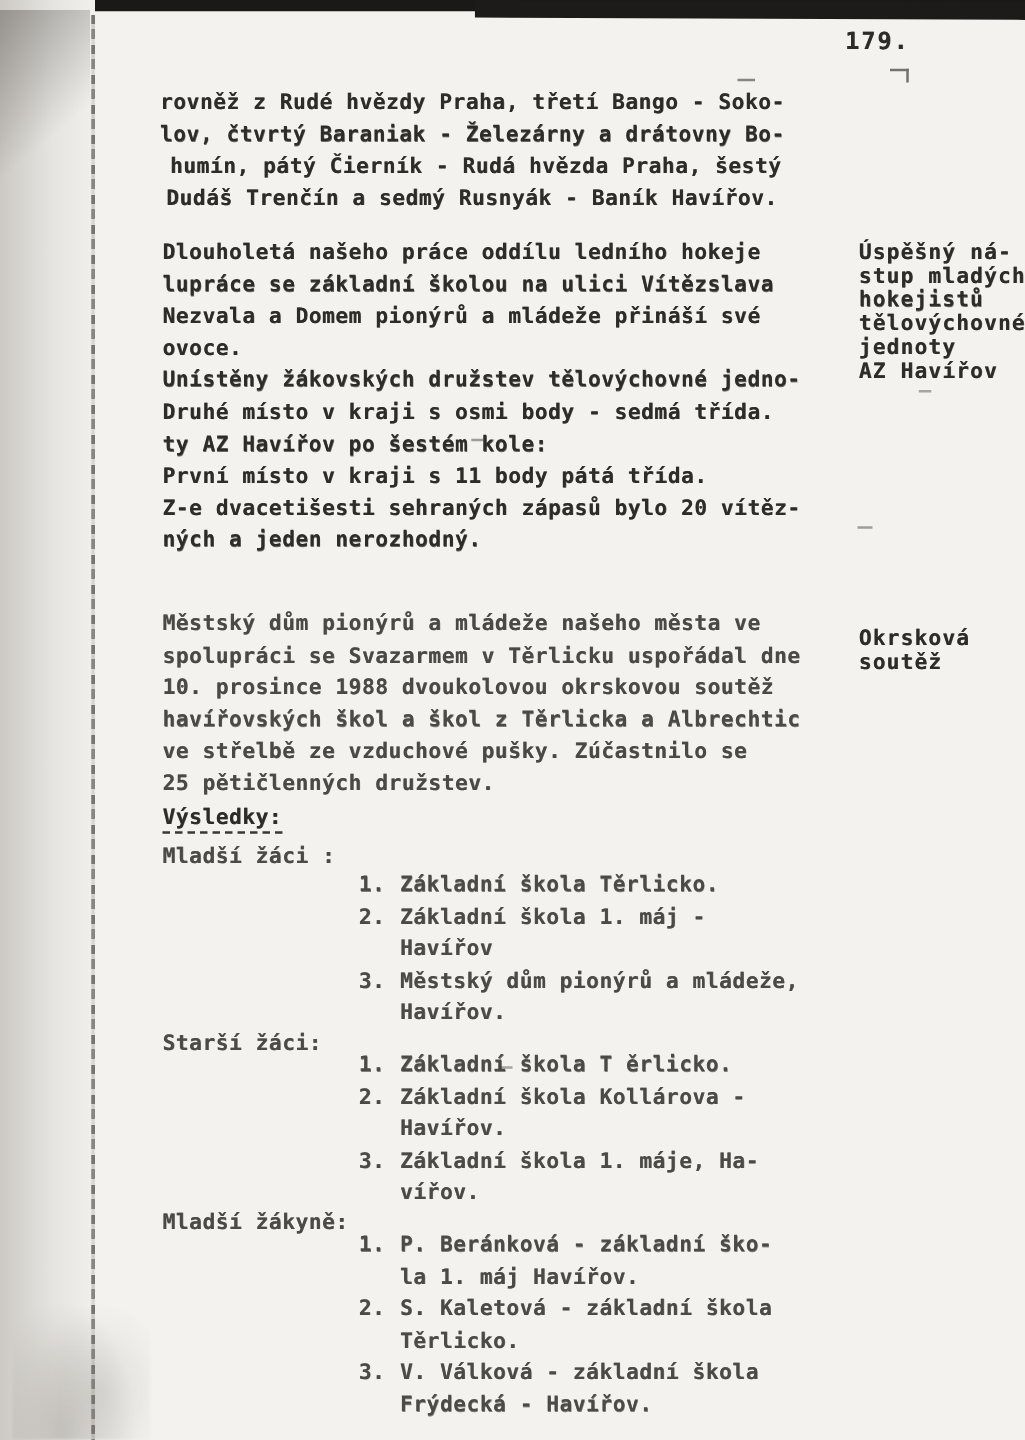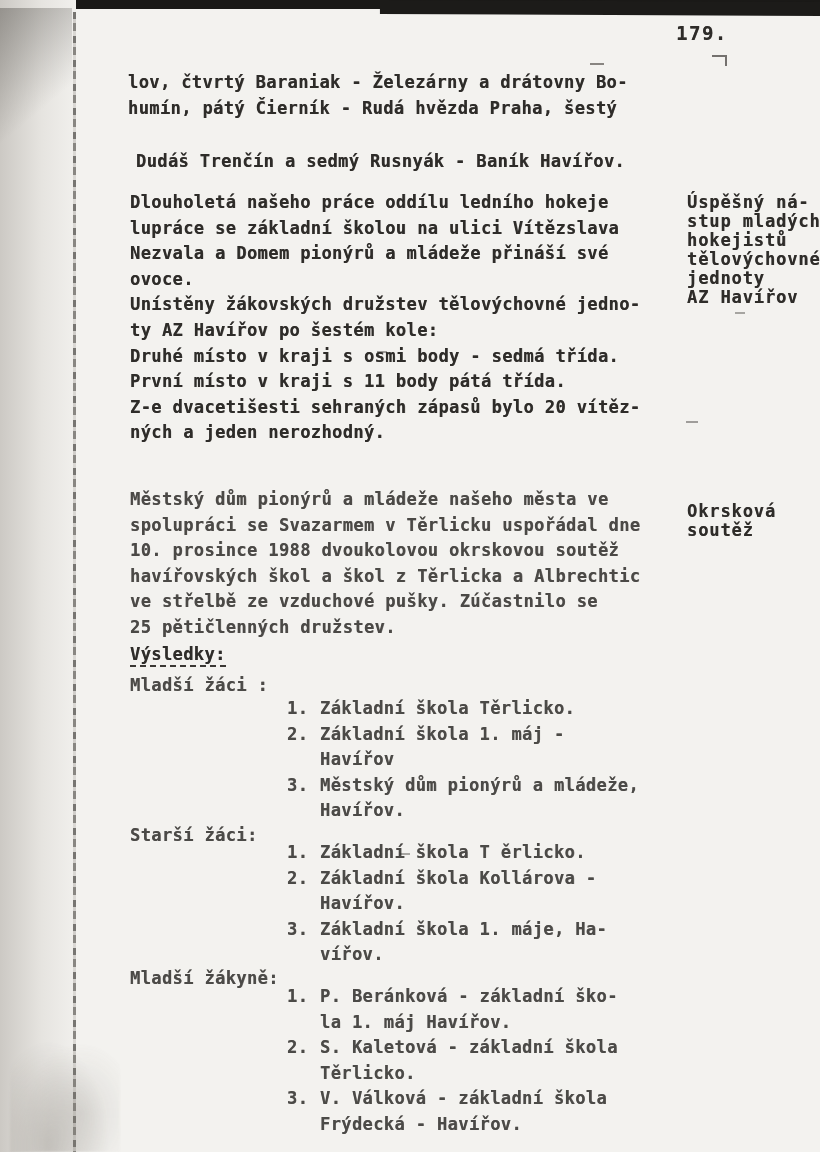--- a/index.html
+++ b/index.html
@@ -31,21 +31,21 @@
     filter:blur(1.2px);}
   .mark{position:absolute;}
   .mark-dash{height:2px;background:#5a5753;}
   .mark-hook{width:13px;height:9px;border-top:2px solid #4a4743;border-right:2px solid #4a4743;}
 
   
   .ink{color:#2e2c29;font-weight:bold;letter-spacing:.4px;
        text-shadow:.3px .3px .5px rgba(35,33,30,.65);}
   .ln{line-height:25.6px;white-space:pre;font-size:17px;}
   .para{position:absolute;}
-  .p1 .ln:nth-child(3){padding-left:8px;margin-top:28px;}
+  .p1 .ln:nth-child(3){padding-left:8px;}
   .p1 .ln:nth-child(4){padding-left:5px;}
   .mn{position:absolute;left:643px;}
   .mn .ln{line-height:19px;letter-spacing:.9px;margin-left:44px;}
   .faded{opacity:.85;}
   .page-number{position:absolute;left:676px;top:22px;font-size:19px;letter-spacing:1.5px;}
 
   .heading-underline{border-bottom:2.5px dashed #3b3834;padding-bottom:1px;}
 
   .group{position:absolute;left:130px;}
   .glabel{position:absolute;left:0;top:0;}
@@ -70,33 +70,34 @@
   <div class="mark mark-dash" style="left:590px;top:63px;width:14px;opacity:.7"></div>
   <div class="mark mark-hook" style="left:712px;top:55px;opacity:.75"></div>
   <div class="mark mark-dash" style="left:377px;top:351px;width:10px;opacity:.55"></div>
   <div class="mark mark-dash" style="left:735px;top:312px;width:10px;opacity:.5"></div>
   <div class="mark mark-dash" style="left:686px;top:421px;width:12px;opacity:.55"></div>
   <div class="mark mark-dash" style="left:400px;top:853px;width:10px;opacity:.5"></div>
 
   <div class="page-number ink">179.</div>
 
   <div class="para p1 ink" style="left:128px;top:70px">
+    <div class="ln">rovněž z Rudé hvězdy Praha, třetí Bango - Soko-</div>
     <div class="ln">lov, čtvrtý Baraniak - Železárny a drátovny Bo-</div>
     <div class="ln">humín, pátý Čierník - Rudá hvězda Praha, šestý</div>
     <div class="ln">Dudáš Trenčín a sedmý Rusnyák - Baník Havířov.</div>
   </div>
 
   <div class="para ink" style="left:130px;top:190px">
     <div class="ln">Dlouholetá našeho práce oddílu ledního hokeje</div>
     <div class="ln">lupráce se základní školou na ulici Vítězslava</div>
     <div class="ln">Nezvala a Domem pionýrů a mládeže přináší své</div>
     <div class="ln">ovoce.</div>
     <div class="ln">Unístěny žákovských družstev tělovýchovné jedno-</div>
+    <div class="ln">Druhé místo v kraji s osmi body - sedmá třída.</div>
     <div class="ln">ty AZ Havířov po šestém kole:</div>
-    <div class="ln">Druhé místo v kraji s osmi body - sedmá třída.</div>
     <div class="ln">První místo v kraji s 11 body pátá třída.</div>
     <div class="ln">Z-e dvacetišesti sehraných zápasů bylo 20 vítěz-</div>
     <div class="ln">ných a jeden nerozhodný.</div>
   </div>
 
   <div class="mn ink" style="top:193px">
     <div class="ln">Úspěšný ná-</div>
     <div class="ln">stup mladých</div>
     <div class="ln">hokejistů</div>
     <div class="ln">tělovýchovné</div>

